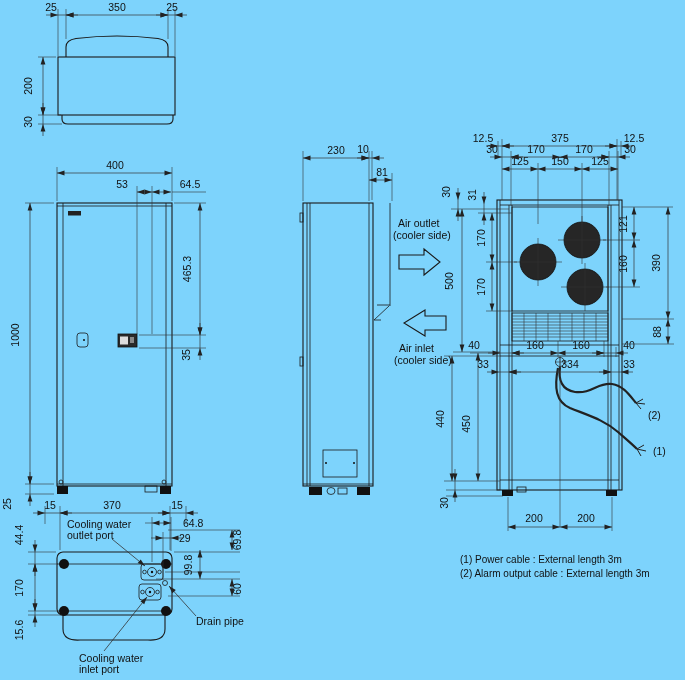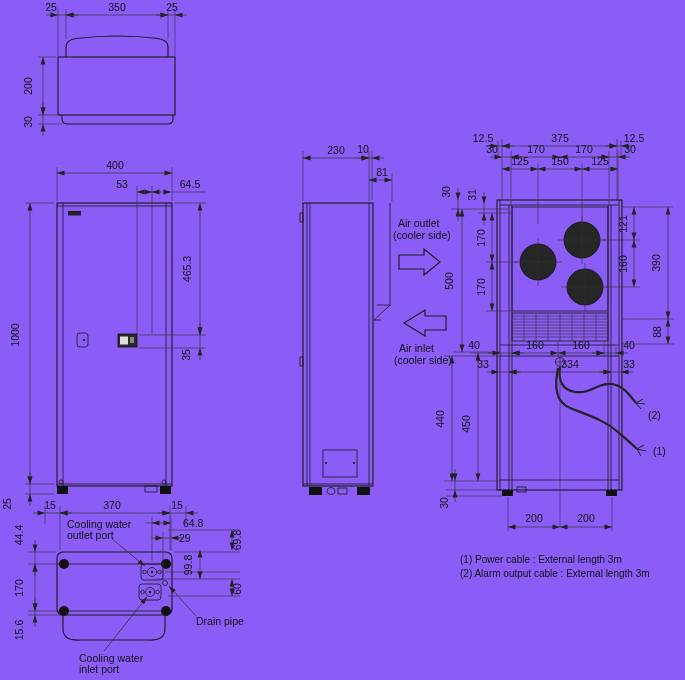--- a/index.html
+++ b/index.html
@@ -1,16 +1,16 @@
 <!DOCTYPE html>
 <html><head>
 <meta charset="utf-8">
 <style>
   html,body{margin:0;padding:0;background:#fff;}
-  .canvas{position:relative;width:685px;height:680px;background:#8b5cf6;overflow:hidden;
+  .canvas{position:relative;width:685px;height:680px;background:#7dd3fc;overflow:hidden;
           font-family:"Liberation Sans", sans-serif;}
   svg{position:absolute;left:0;top:0;}
   svg text{fill:#111;font-family:"Liberation Sans", sans-serif;font-size:10.5px;}
   svg text.sm{font-size:10px;}
   svg text.mid{text-anchor:middle;}
   .outline{fill:none;stroke:#1a1a1a;stroke-width:1.1;}
   .inner{fill:none;stroke:#1a1a1a;stroke-width:0.8;}
   .thin{fill:none;stroke:#333;stroke-width:0.6;}
   .dark{fill:#262626;stroke:#111;stroke-width:0.8;}
 </style>

